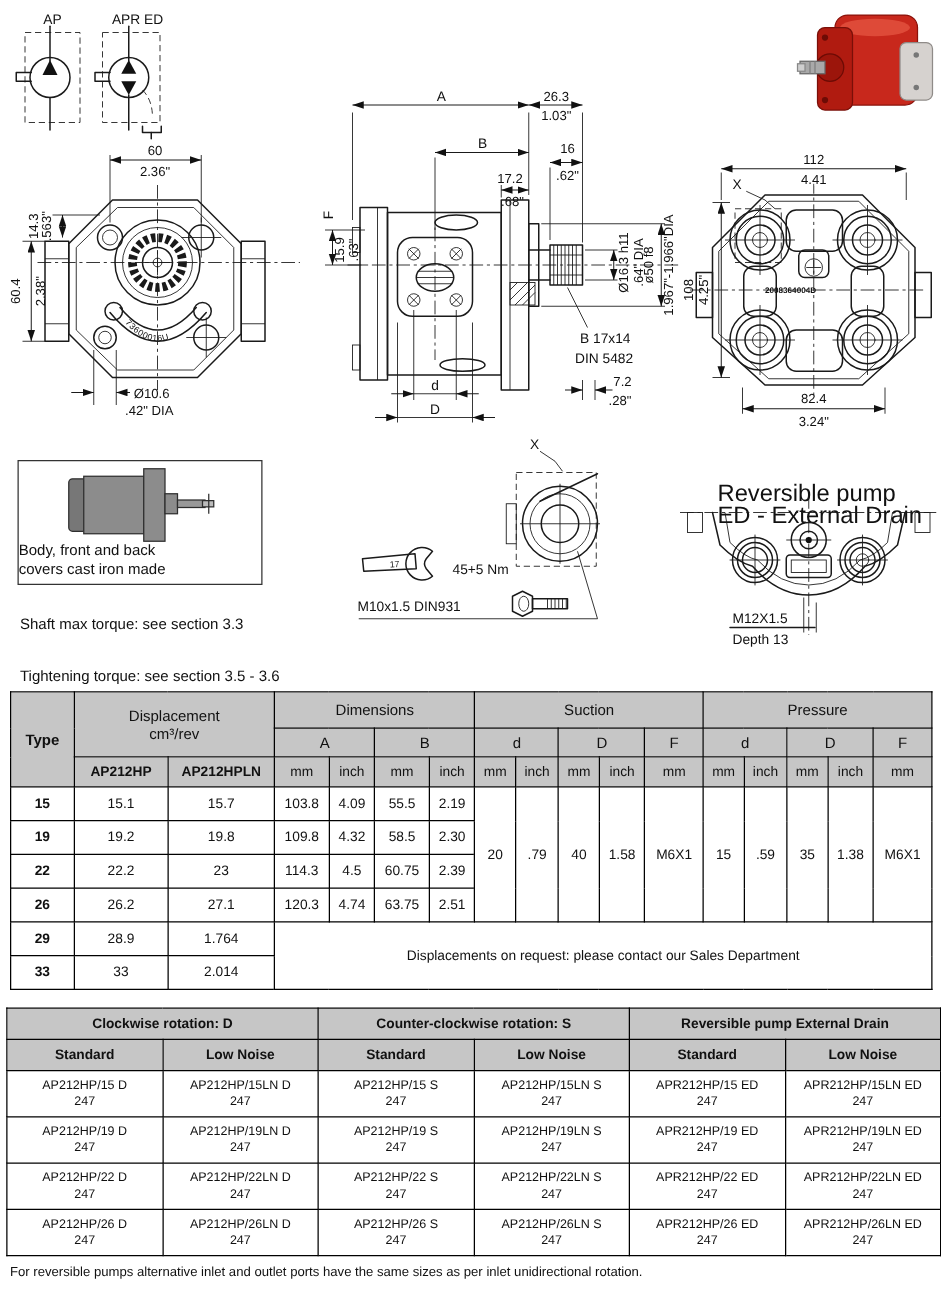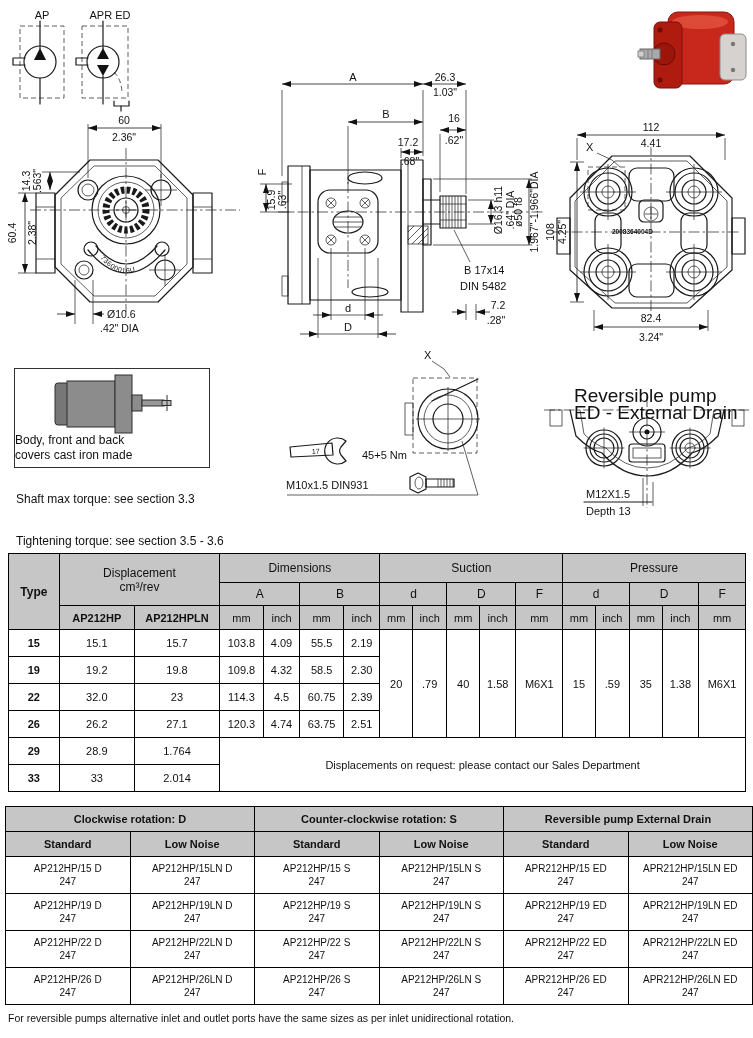--- a/index.html
+++ b/index.html
@@ -552,21 +552,21 @@
         <td class="b">19</td>
         <td>19.2</td>
         <td>19.8</td>
         <td>109.8</td>
         <td>4.32</td>
         <td>58.5</td>
         <td>2.30</td>
       </tr>
       <tr>
         <td class="b">22</td>
-        <td>32.0</td>
+        <td>22.2</td>
         <td>23</td>
         <td>114.3</td>
         <td>4.5</td>
         <td>60.75</td>
         <td>2.39</td>
       </tr>
       <tr>
         <td class="b">26</td>
         <td>26.2</td>
         <td>27.1</td>

